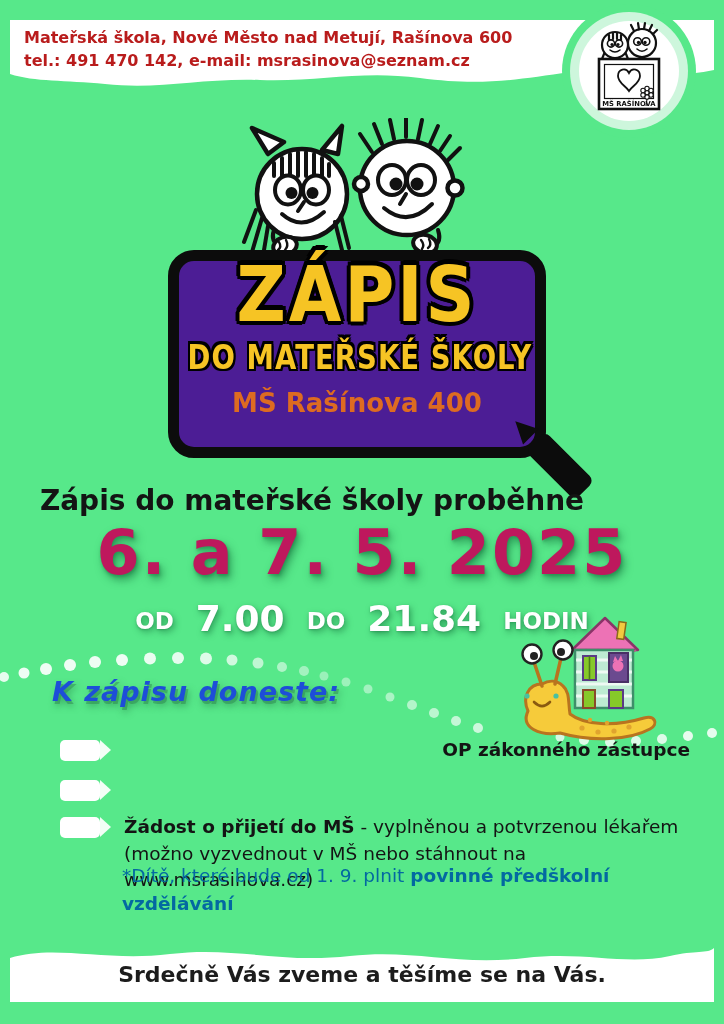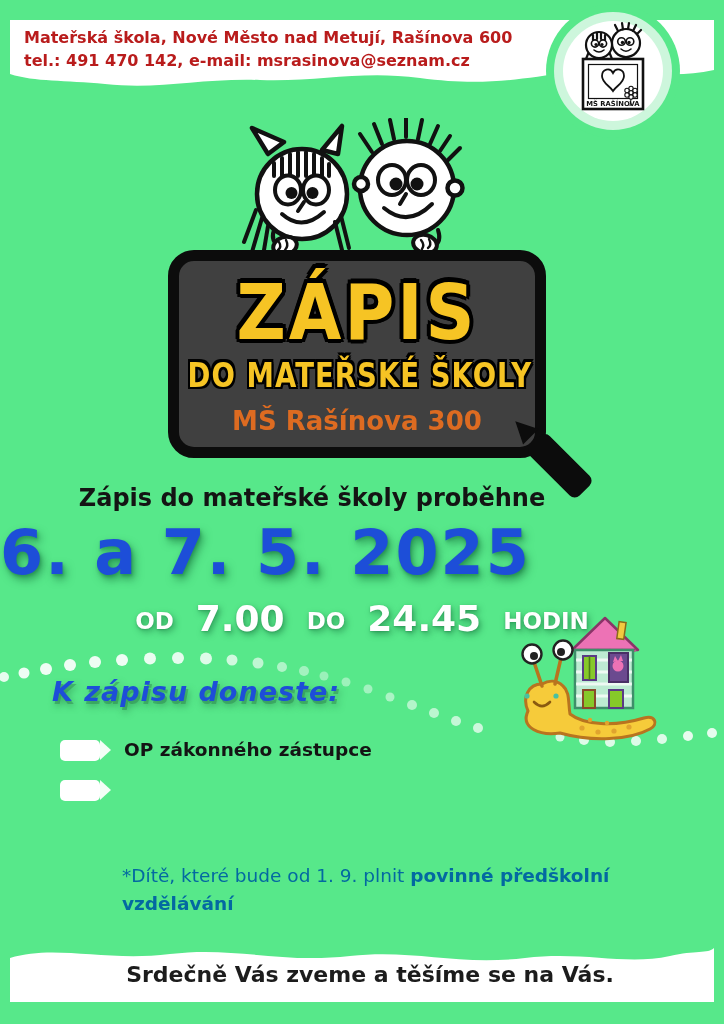--- a/index.html
+++ b/index.html
@@ -8,78 +8,78 @@
     background:#57E88A;
     font-family:"DejaVu Sans","Liberation Sans",sans-serif;
     color:#161616;
   }
   
   .header-band{position:absolute;left:10px;top:20px;width:704px;height:78px;}
   .header-band svg{position:absolute;left:0;top:0;}
   .header-text{position:absolute;left:14px;top:6px;line-height:23px;
     font-size:16px;font-weight:bold;color:#b91c1c;white-space:nowrap;}
   
-  .logo{position:absolute;left:546px;top:4px;width:134px;height:134px;}
+  .logo{position:absolute;left:562px;top:4px;width:134px;height:134px;}
   .logo .ring-outer{position:absolute;inset:0;border-radius:50%;background:#57E88A;}
   .logo .ring-pale{position:absolute;inset:8px;border-radius:50%;background:#CDF6DC;}
   .logo .disc{position:absolute;inset:17px;border-radius:50%;background:#ffffff;}
   .logo svg{position:absolute;inset:17px;}
   
   .kids{position:absolute;left:222px;top:118px;width:265px;height:142px;}
   
   .sign{position:absolute;left:168px;top:250px;width:378px;height:208px;
-    box-sizing:border-box;background:#404040;border:11px solid #0c0c0c;
-    border-radius:26px;text-align:center;padding-top:18px;}
+    box-sizing:border-box;background:#4c1d95;border:11px solid #0c0c0c;
+    border-radius:26px;text-align:center;}
   .sign-title{display:inline-block;font-size:68px;font-weight:bold;color:#F6C424;
     letter-spacing:3px;line-height:1;transform:scale(1.0,1.12);
     text-shadow:-4px 0 #000,4px 0 #000,0 -4px #000,0 4px #000,
       -3px -3px #000,3px -3px #000,-3px 3px #000,3px 3px #000;}
   .sign-subtitle{display:block;margin-top:12px;margin-left:6px;}
   .sign-subtitle span{display:inline-block;font-size:27px;font-weight:bold;color:#F6C424;
     letter-spacing:1px;transform:scale(1.02,1.28);
     text-shadow:-2px 0 #000,2px 0 #000,0 -2px #000,0 2px #000,
       -2px -2px #000,2px -2px #000,-2px 2px #000,2px 2px #000;}
   .sign-school{margin-top:16px;font-size:26px;font-weight:bold;color:#DD6B21;}
   
   .marker{position:absolute;left:502px;top:408px;width:110px;height:110px;}
   
   .intro{position:absolute;left:0;top:484px;width:624px;text-align:center;
-    font-size:24px;font-weight:bold;color:#141414;}
-  .date{position:absolute;left:0;top:516px;width:724px;
-    font-size:62px;font-weight:bold;color:#1d4ed8;letter-spacing:2px;
+    font-size:28px;font-weight:bold;color:#141414;}
+  .date{position:absolute;left:0;top:516px;width:724px;text-align:center;
+    font-size:62px;font-weight:bold;color:#be185d;letter-spacing:2px;
     text-shadow:3px 5px 9px rgba(25,120,65,.65),1px 2px 3px rgba(25,120,65,.45);}
   .time{position:absolute;left:0;top:598px;width:724px;text-align:center;
     color:#ffffff;font-weight:bold;
     text-shadow:2px 3px 6px rgba(25,120,65,.65),0 1px 2px rgba(25,120,65,.4);}
   .time .t-sm{font-size:23px;margin:0 18px;vertical-align:2px;}
   .time .t-lg{font-size:36px;margin:4px 4px;}
   
   .trail{position:absolute;left:0;top:640px;width:724px;height:115px;}
   .snail{position:absolute;left:512px;top:606px;width:152px;height:138px;}
   
   .heading{position:absolute;left:52px;top:676px;font-size:27px;font-weight:bold;
     font-style:italic;color:#1d4ed8;letter-spacing:1px;
     text-shadow:2px 3px 0 rgba(40,120,70,.4),3px 5px 7px rgba(30,110,60,.5);}
   .list{position:absolute;left:60px;top:737px;width:630px;}
-  .row{display:flex;align-items:flex-start;margin-bottom:13px;}
+  .row{display:flex;align-items:flex-start;margin-bottom:13px;justify-content:space-between;}
   .crayon{flex:0 0 auto;position:relative;width:40px;height:21px;background:#ffffff;
     border-radius:5px;margin:3px 24px 0 0;}
   .crayon::after{content:"";position:absolute;right:-11px;top:0;width:0;height:0;
     border-top:10.5px solid transparent;border-bottom:10.5px solid transparent;
     border-left:11px solid rgba(255,255,255,.92);}
   .row .txt{font-size:18.5px;line-height:1.45;color:#141414;}
   .row .txt b{font-weight:bold;}
   .note{position:absolute;left:122px;top:862px;width:580px;font-size:18.5px;
     line-height:1.5;color:#0369a1;}
   .note b{font-weight:bold;}
   
   .footer-band{position:absolute;left:10px;top:936px;width:704px;height:66px;}
   .footer-band svg{position:absolute;left:0;top:0;}
   .footer-text{position:absolute;left:0;top:26px;width:704px;text-align:center;
-    font-size:22px;font-weight:bold;color:#1c1c1c;margin-left:8px;}
+    font-size:22px;font-weight:bold;color:#1c1c1c;}
 </style>
 </head>
 <body>
 
 <div class="page">
 
   <svg class="trail" viewBox="0 0 724 115">
     <g fill="#ffffff">
       <circle cx="4" cy="37" r="5" opacity=".85"></circle>
         <circle cx="24" cy="33" r="5.5" opacity=".9"></circle>
@@ -236,34 +236,34 @@
       <path d="M57 124 Q60 129 56 132"></path>
         <path d="M64 122 Q67 128 63 132"></path>
       <path d="M199 122 Q203 127 200 131"></path>
         <path d="M207 121 Q210 127 206 130"></path>
     </g>
   </svg>
 
   <div class="sign">
     <span class="sign-title">ZÁPIS</span>
     <span class="sign-subtitle"><span>DO MATEŘSKÉ ŠKOLY</span></span>
-    <div class="sign-school">MŠ Rašínova 300</div>
+    <div class="sign-school">MŠ Rašínova 400</div>
   </div>
 
   <svg class="marker" viewBox="0 0 110 110">
     <g transform="rotate(-45 55 55)" fill="#0c0c0c">
       <polygon points="55,-4 44,18 66,18"></polygon>
       <rect x="41" y="24" width="28" height="70" rx="7"></rect>
     </g>
   </svg>
 
   <div class="intro">Zápis do mateřské školy proběhne</div>
   <div class="date">6. a 7. 5. 2025</div>
   <div class="time">
-    <span class="t-sm">OD</span><span class="t-lg">7.00</span><span class="t-sm">DO</span><span class="t-lg">24.45</span><span class="t-sm">HODIN</span>
+    <span class="t-sm">OD</span><span class="t-lg">7.00</span><span class="t-sm">DO</span><span class="t-lg">21.84</span><span class="t-sm">HODIN</span>
   </div>
 
   <svg class="snail" viewBox="0 0 152 138">
     <polygon points="60,44 93,12 126,44" fill="#ED72B5" stroke="#8a3468" stroke-width="2.5" stroke-linejoin="round"></polygon>
     <rect x="106" y="16" width="7" height="17" fill="#F3C93F" stroke="#8a6a1a" stroke-width="1.5" transform="rotate(8 109 24)"></rect>
     <path d="M62 44 Q68 50 74 44 Q80 50 86 44 Q92 50 98 44 Q104 50 110 44 Q116 50 124 44" fill="none" stroke="#c44e92" stroke-width="2"></path>
     <rect x="63" y="44" width="58" height="58" fill="#BDEBD2" stroke="#3e8f6a" stroke-width="2.5"></rect>
     <g stroke="#ffffff" stroke-width="3" opacity=".75">
       <line x1="64" y1="54" x2="120" y2="54"></line>
         <line x1="64" y1="66" x2="120" y2="66"></line>
@@ -308,20 +308,27 @@
   <div class="heading">K zápisu doneste:</div>
 
   <div class="list">
     <div class="row">
       <span class="crayon"></span>
       <div class="txt"><b>OP zákonného zástupce</b><span></span></div>
     </div>
     <div class="row">
       <span class="crayon"></span>
     </div>
+    <div class="row">
+      <span class="crayon"></span>
+      <div class="txt">
+        <b>Žádost o přijetí do MŠ</b><span> - vyplněnou a potvrzenou lékařem</span>
+        <div>(možno vyzvednout v MŠ nebo stáhnout na www.msrasinova.cz)</div>
+      </div>
+    </div>
   </div>
 
   <div class="note">
     <span>*Dítě, které bude od 1. 9. plnit </span><b>povinné předškolní vzdělávání</b>
   </div>
 
   <div class="footer-band">
     <svg width="704" height="66" viewBox="0 0 704 66" preserveAspectRatio="none">
       <path fill="#ffffff" d="M0 22 C45 8 95 26 160 18 C225 10 270 28 340 20 C405 13 445 30 515 22
         C575 15 615 30 660 20 C685 14 698 18 704 12 L704 66 L0 66 Z"></path>

